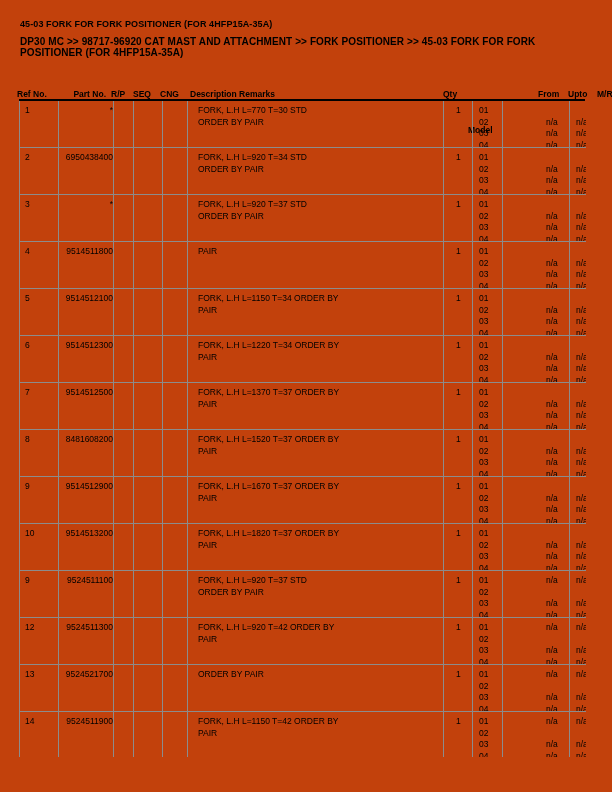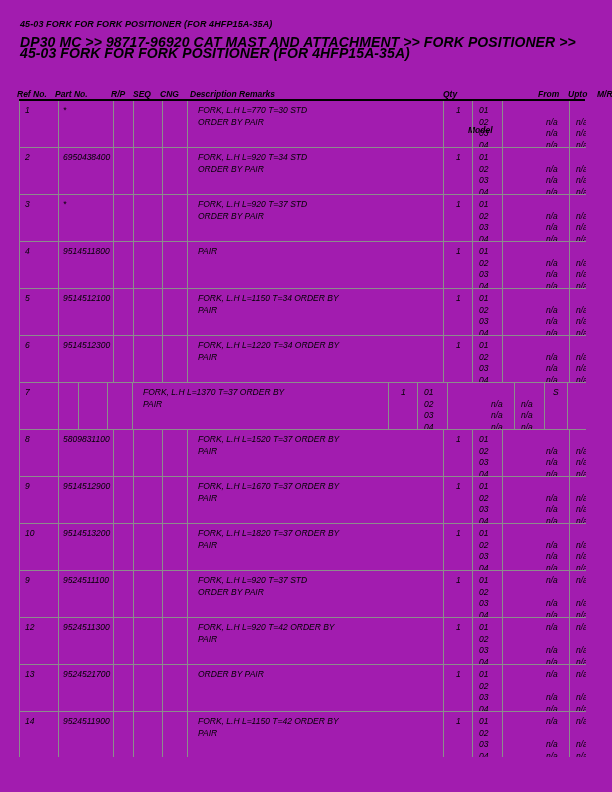--- a/index.html
+++ b/index.html
@@ -1,29 +1,28 @@
 <!DOCTYPE html>
 <html><head>
 <meta charset="utf-8">
 <style>
   * { margin:0; padding:0; box-sizing:border-box; }
   html,body { background:#e8e8e8; }
   .page {
-    position:relative; width:612px; height:792px; background:#a21caf;
+    position:relative; width:612px; height:792px; background:#c2410c;
     font-family:"Liberation Sans", sans-serif; color:#000; overflow:hidden;
     margin:0 auto;
-    font-style:italic;
   }
   .title {
     position:absolute; left:20px; top:19px;
     font-size:9px; font-weight:bold; letter-spacing:0.1px;
   }
   .breadcrumb {
     position:absolute; left:20px; top:37px; width:560px;
-    font-size:14px; font-weight:bold; line-height:10.5px; letter-spacing:0.1px;
+    font-size:10px; font-weight:bold; line-height:10.5px; letter-spacing:0.1px;
   }
   .thead {
     position:absolute; left:12px; top:85px; width:566px;
     display:flex; font-size:8.5px; font-weight:bold;
   }
   .thead .tcell { border:none; }
   .header-rule {
     position:absolute; left:19px; top:99px; width:566px; height:2px;
     background:#000;
   }
@@ -34,21 +33,21 @@
   .trow {
     display:flex; width:567px; height:47px;
     border-left:1px solid #8c8c8c; border-bottom:1px solid #8c8c8c;
   }
   .tcell {
     flex:0 0 auto; padding-top:4px; line-height:11.6px; overflow:hidden;
     border-right:1px solid #8c8c8c; white-space:nowrap;
   }
   .line { height:11.6px; }
   .col-ref   { width:39px;  padding-left:5px; }
-  .col-part  { width:55px;  padding-left:4px; }
+  .col-part  { width:55px;  padding-left:4px;text-align:right; }
   .col-rp    { width:20px;  padding-left:5px; }
   .col-seq   { width:29px;  padding-left:7px; }
   .col-cng   { width:25px;  padding-left:5px; }
   .col-desc  { width:256px; padding-left:10px; }
   .col-qty   { width:29px;  padding-left:12px; }
   .col-model { width:30px;  padding-left:6px; }
   .col-from  { width:30px;  padding-left:6px;margin-left:37px; }
   .col-upto  { width:30px;  padding-left:6px; }
   .col-mr    { width:23px;  padding-left:8px; }
   .thead .col-qty   { padding-left:7px; }
@@ -347,20 +346,23 @@
           <div class="line">n/a</div>
         </div>
         <div class="tcell col-mr">
           <div class="line">S</div>
         </div>
       </div>
       <div class="trow">
         <div class="tcell col-ref">
           <div class="line">7</div>
         </div>
+        <div class="tcell col-part">
+          <div class="line">9514512500</div>
+        </div>
         <div class="tcell col-rp">
           <div class="line">&nbsp;</div>
         </div>
         <div class="tcell col-seq">
           <div class="line">&nbsp;</div>
         </div>
         <div class="tcell col-cng">
           <div class="line">&nbsp;</div>
         </div>
         <div class="tcell col-desc">
@@ -390,21 +392,21 @@
         </div>
         <div class="tcell col-mr">
           <div class="line">S</div>
         </div>
       </div>
       <div class="trow">
         <div class="tcell col-ref">
           <div class="line">8</div>
         </div>
         <div class="tcell col-part">
-          <div class="line">5809831100</div>
+          <div class="line">8481608200</div>
         </div>
         <div class="tcell col-rp">
           <div class="line">&nbsp;</div>
         </div>
         <div class="tcell col-seq">
           <div class="line">&nbsp;</div>
         </div>
         <div class="tcell col-cng">
           <div class="line">&nbsp;</div>
         </div>

